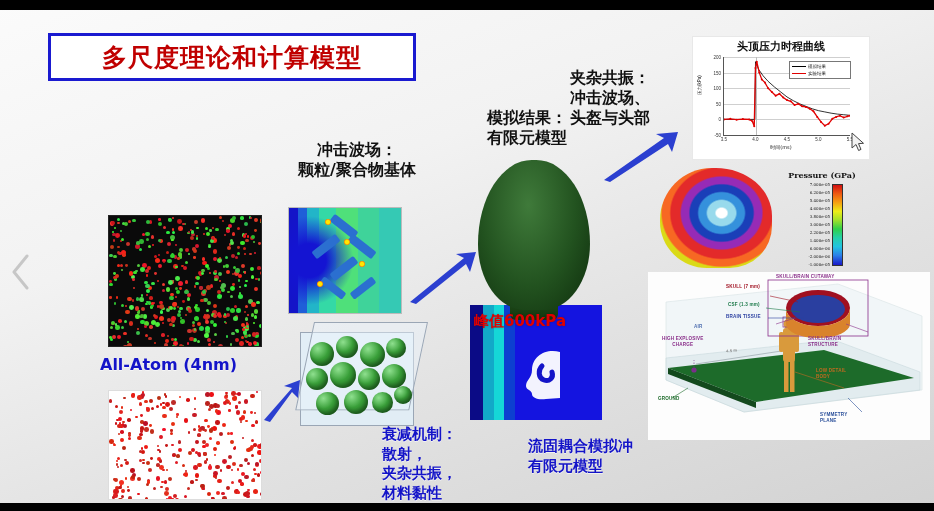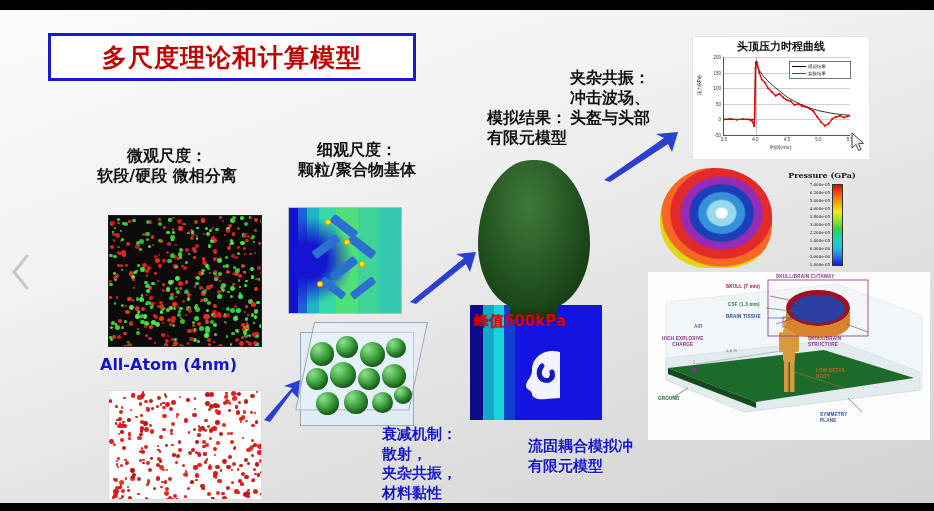--- a/index.html
+++ b/index.html
@@ -120,23 +120,21 @@
 
 <div id="stage">
 
   <div class="bar" id="bar-top"></div>
   <div class="bar" id="bar-bot"></div>
 
   <div id="title-box">
     <span id="title-text">多尺度理论和计算模型</span>
   </div>
 
-  <div class="lab" style="left:72px;top:146px;width:190px;font-size:16px;">微观尺度：
-软段/硬段 微相分离</div>
-  <div class="lab" style="left:272px;top:140px;width:170px;font-size:16px;">细观尺度：
+  <div class="lab" style="left:272px;top:140px;width:170px;font-size:16px;">冲击波场：
 颗粒/聚合物基体</div>
   <div class="lab" style="left:452px;top:108px;width:150px;font-size:16px;">模拟结果：
 有限元模型</div>
   <div class="lab" style="left:570px;top:68px;width:130px;font-size:16px;text-align:left;">夹杂共振：
 冲击波场、
 头盔与头部</div>
 
   <div class="panel" id="md1">
       <i class="dot" style="left:0.0px;top:119.7px;width:2.9px;height:2.9px;background:rgb(76,217,53);"></i>
       <i class="dot" style="left:114.3px;top:98.2px;width:3.7px;height:3.7px;background:rgb(228,52,27);"></i>

